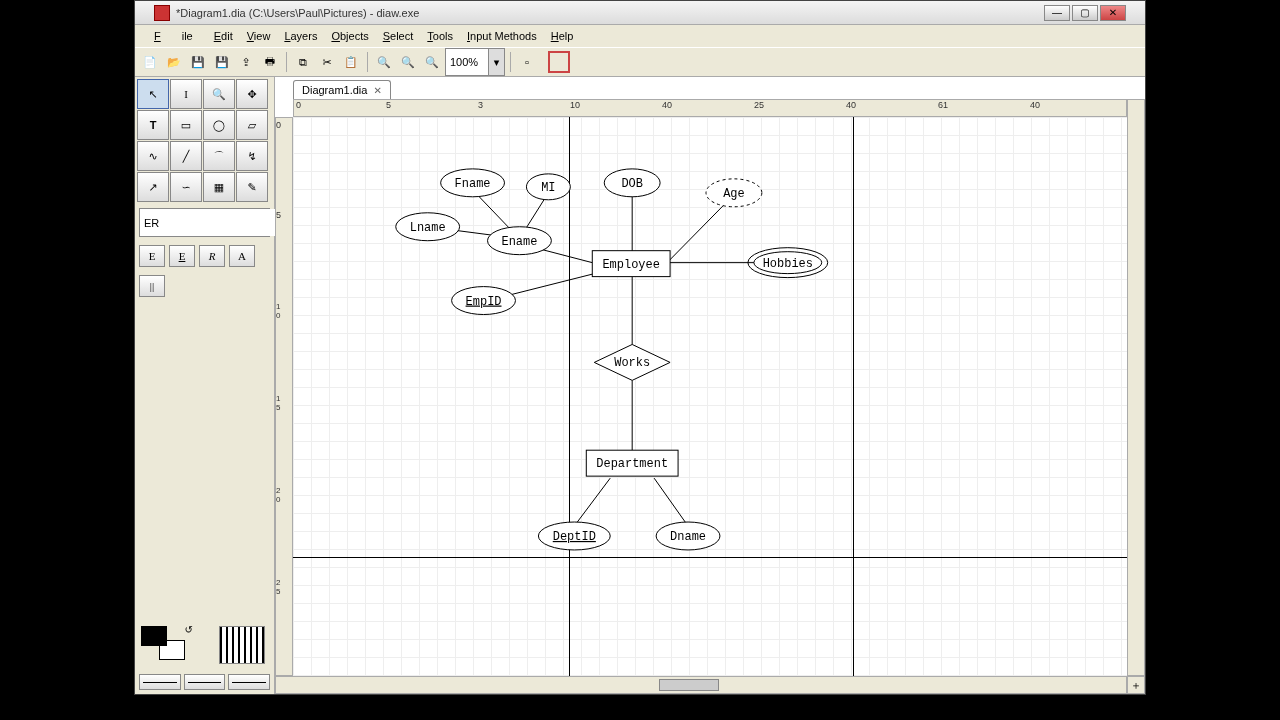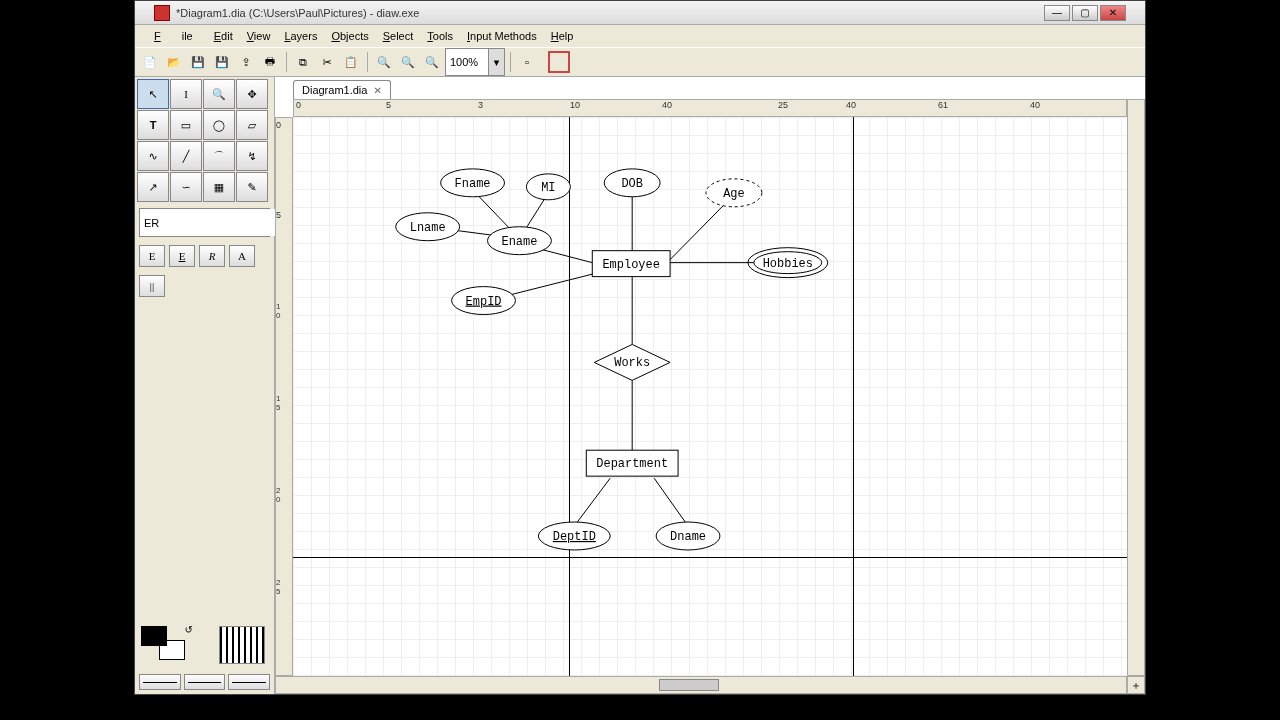--- a/index.html
+++ b/index.html
@@ -170,21 +170,21 @@
           <span>Diagram1.dia</span>
           <span class="x">✕</span>
         </div>
       </div>
       <div class="hruler">
         <span class="ruler-tick" style="left:2px">0</span>
         <span class="ruler-tick" style="left:92px">5</span>
         <span class="ruler-tick" style="left:184px">3</span>
         <span class="ruler-tick" style="left:276px">10</span>
         <span class="ruler-tick" style="left:368px">40</span>
-        <span class="ruler-tick" style="left:484px">25</span>
+        <span class="ruler-tick" style="left:460px">25</span>
         <span class="ruler-tick" style="left:552px">40</span>
         <span class="ruler-tick" style="left:644px">61</span>
         <span class="ruler-tick" style="left:736px">40</span>
       </div>
       <div class="vruler">
         <span class="ruler-tick" style="top:2px">0</span>
         <span class="ruler-tick" style="top:92px">5</span>
         <span class="ruler-tick" style="top:184px;font-size:8px">1<br>0</span>
         <span class="ruler-tick" style="top:276px;font-size:8px">1<br>5</span>
         <span class="ruler-tick" style="top:368px;font-size:8px">2<br>0</span>

